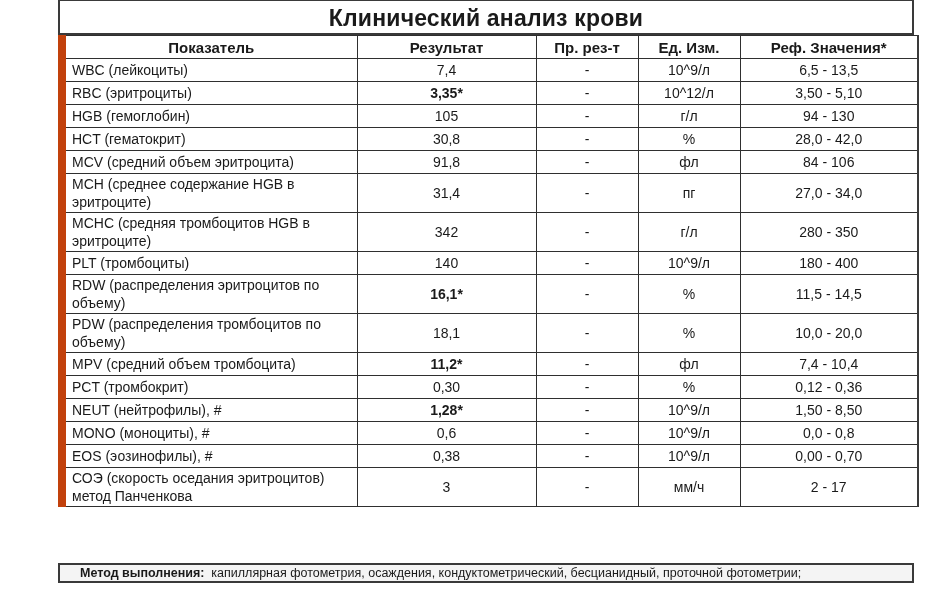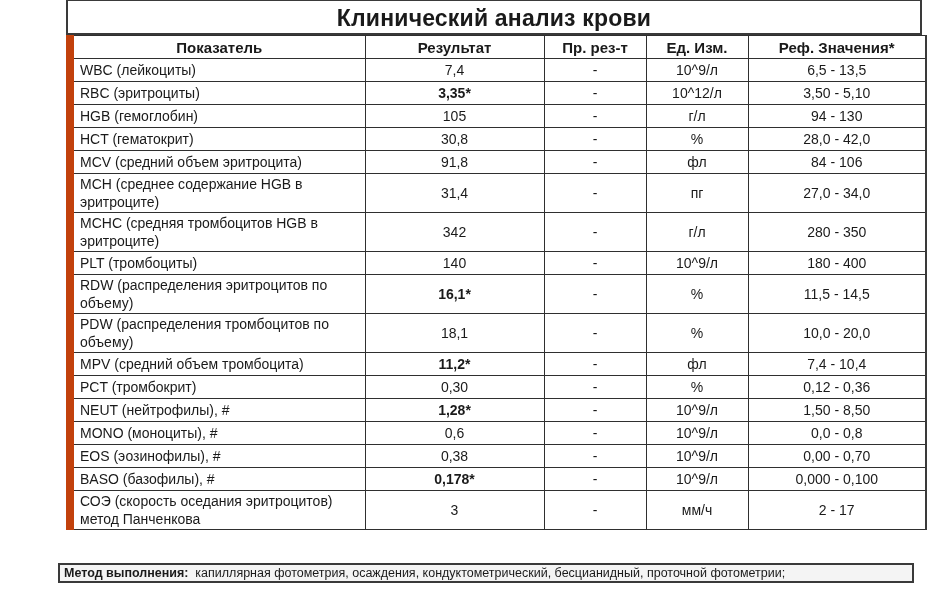--- a/index.html
+++ b/index.html
@@ -1,33 +1,33 @@
 <!DOCTYPE html>
 <html><head>
 <meta charset="utf-8">
 <style>
   html, body { margin:0; padding:0; background:#ffffff; }
   body { width:939px; height:600px; position:relative; overflow:hidden;
          font-family:"Liberation Sans", "DejaVu Sans", sans-serif; color:#1a1a1a; }
-  .sheet { position:absolute; left:66px; top:0; width:856px; }
+  .sheet { position:absolute; left:58px; top:0; width:856px; }
   .title { height:35px; border:2px solid #3a3a3a; border-top:1px solid #3a3a3a;
            box-sizing:border-box; text-align:center; font-weight:bold; font-size:23px;
            line-height:34px; letter-spacing:0.2px; }
   table { border-collapse:collapse; width:856px; table-layout:fixed; font-size:14px; }
   td, th { border:1px solid #2f2f2f; padding:0 6px; vertical-align:middle; }
   th { font-weight:bold; font-size:15px; height:22px; text-align:center; }
   td { height:22px; line-height:18px; }
   td.name { text-align:left; }
   td.c { text-align:center; }
   td.bold { font-weight:bold; }
   tr.tall td { height:38px; }
   table { border-left:8px solid #c2410c; border-right:2px solid #3a3a3a; }
   .footer { position:absolute; left:58px; top:563px; width:856px; height:20px;
             box-sizing:border-box; border:2px solid #3a3a3a; background:#f4f4f4;
-            font-size:12.5px; line-height:16px; padding-left:4px; white-space:nowrap; }
+            font-size:12.5px; line-height:16px; padding-left:20px; white-space:nowrap; }
   .footer b { font-weight:bold; }
 </style>
 </head>
 <body>
 
 <div class="sheet">
   <div class="title">Клинический анализ крови</div>
   <table>
     <colgroup>
       <col style="width:295px">
@@ -144,27 +144,20 @@
           <td class="c">10^9/л</td>
           <td class="c">0,0 - 0,8</td>
         </tr>
         <tr>
           <td class="name">EOS (эозинофилы), #</td>
           <td class="c">0,38</td>
           <td class="c">-</td>
           <td class="c">10^9/л</td>
           <td class="c">0,00 - 0,70</td>
         </tr>
-        <tr>
-          <td class="name">BASO (базофилы), #</td>
-          <td class="c bold">0,178*</td>
-          <td class="c">-</td>
-          <td class="c">10^9/л</td>
-          <td class="c">0,000 - 0,100</td>
-        </tr>
         <tr class="tall">
           <td class="name">СОЭ (скорость оседания эритроцитов) метод Панченкова</td>
           <td class="c">3</td>
           <td class="c">-</td>
           <td class="c">мм/ч</td>
           <td class="c">2 - 17</td>
         </tr>
       </tbody>
   </table>
 </div>

